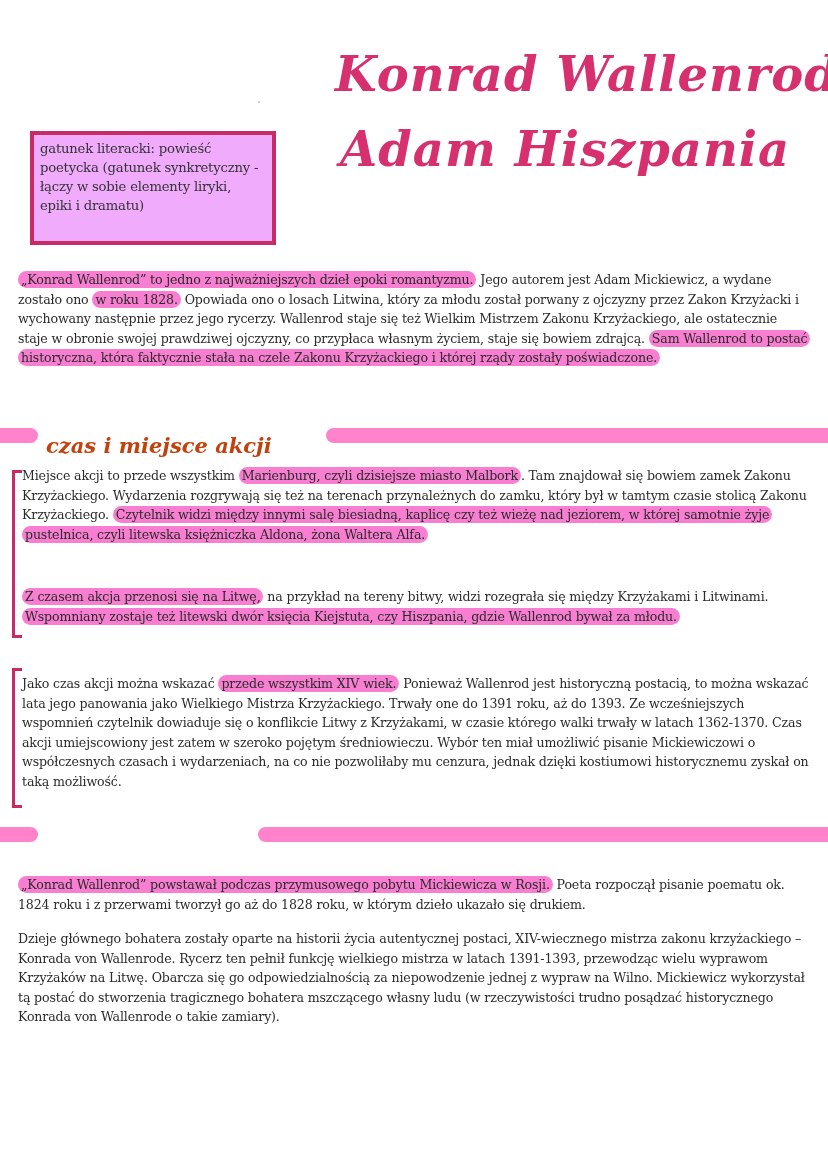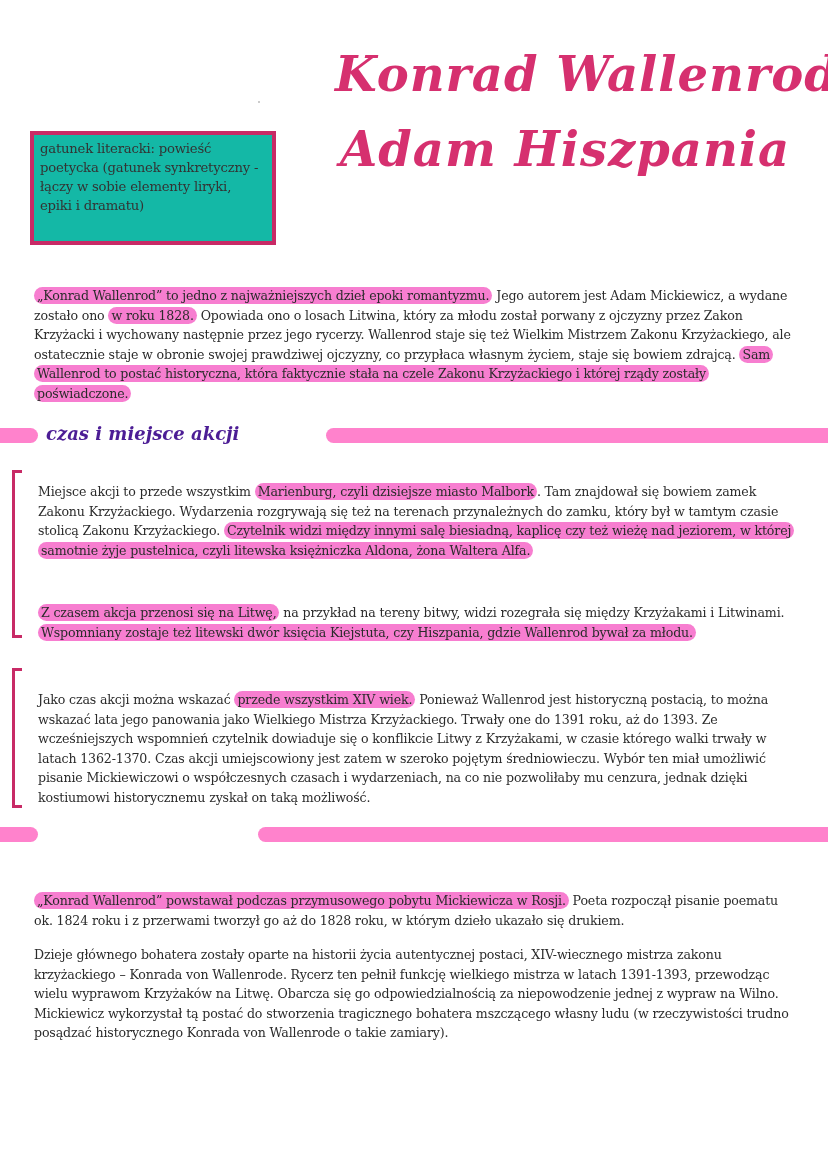--- a/index.html
+++ b/index.html
@@ -3,31 +3,31 @@
 <meta charset="utf-8">
 <style>
   html,body{margin:0;padding:0;background:#ffffff;}
   body{width:828px;height:1171px;position:relative;overflow:hidden;
        font-family:"DejaVu Serif","Liberation Serif",serif;color:#2b2b2b;}
   .title{position:absolute;left:335px;font-family:"DejaVu Serif",serif;font-style:italic;font-weight:bold;
          color:#d6306f;font-size:48px;letter-spacing:1px;white-space:nowrap;line-height:1;}
   .title.t1{top:50px;}
   .title.t2{top:125px;left:340px;}
   .dot{position:absolute;left:258px;top:101px;width:2px;height:2px;background:#bbb;border-radius:50%;}
-  .genre-box{position:absolute;left:30px;top:131px;width:226px;height:98px;background:#14b8a6;
+  .genre-box{position:absolute;left:30px;top:131px;width:226px;height:98px;background:#f0abfc;
              border:4px solid #c82a66;padding:4px 6px;box-sizing:content-box;}
   .genre-box p{margin:0;font-size:13.2px;line-height:19px;color:#333;letter-spacing:-0.2px;}
   .para{position:absolute;left:18px;width:790px;font-size:12.6px;line-height:19.6px;letter-spacing:-0.15px;}
-  .para p{margin:16px;}
+  .para p{margin:0;}
   .hl{background:#f77ed0;border-radius:9px;padding:1px 3px;box-decoration-break:clone;-webkit-box-decoration-break:clone;}
   .section-head{position:absolute;left:0;width:828px;height:36px;}
   .section-head .bar-left{position:absolute;left:0;top:10px;width:38px;height:15px;background:#ff82cc;border-radius:0 8px 8px 0;}
   .section-head .bar-right{position:absolute;top:10px;right:0;height:15px;background:#ff82cc;border-radius:8px 0 0 8px;}
-  .section-head .label{position:absolute;top:0;font-family:"DejaVu Serif",serif;font-style:italic;font-weight:bold;
-                       color:#4c1d95;font-size:18px;line-height:32px;white-space:nowrap;}
+  .section-head .label{position:absolute;top:12px;font-family:"DejaVu Serif",serif;font-style:italic;font-weight:bold;
+                       color:#c2410c;font-size:21px;line-height:32px;white-space:nowrap;}
   .bracket{position:absolute;left:12px;border:3px solid #c82a66;border-right:none;width:10px;box-sizing:border-box;}
 </style>
 </head>
 <body>
 
 <div>
 
   <div class="title t1">Konrad Wallenrod</div>
   <div class="title t2">Adam Hiszpania</div>
   <div class="dot"></div>

